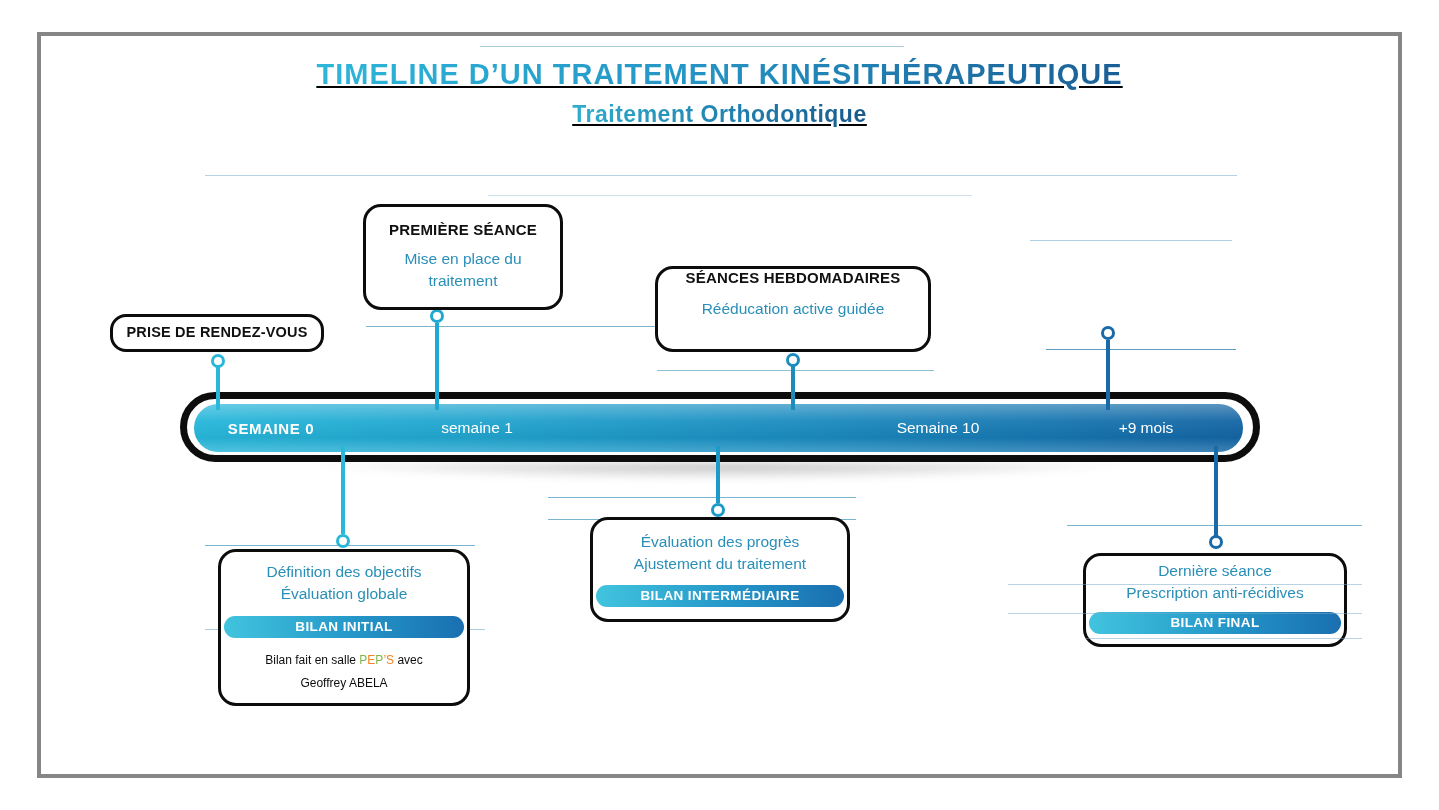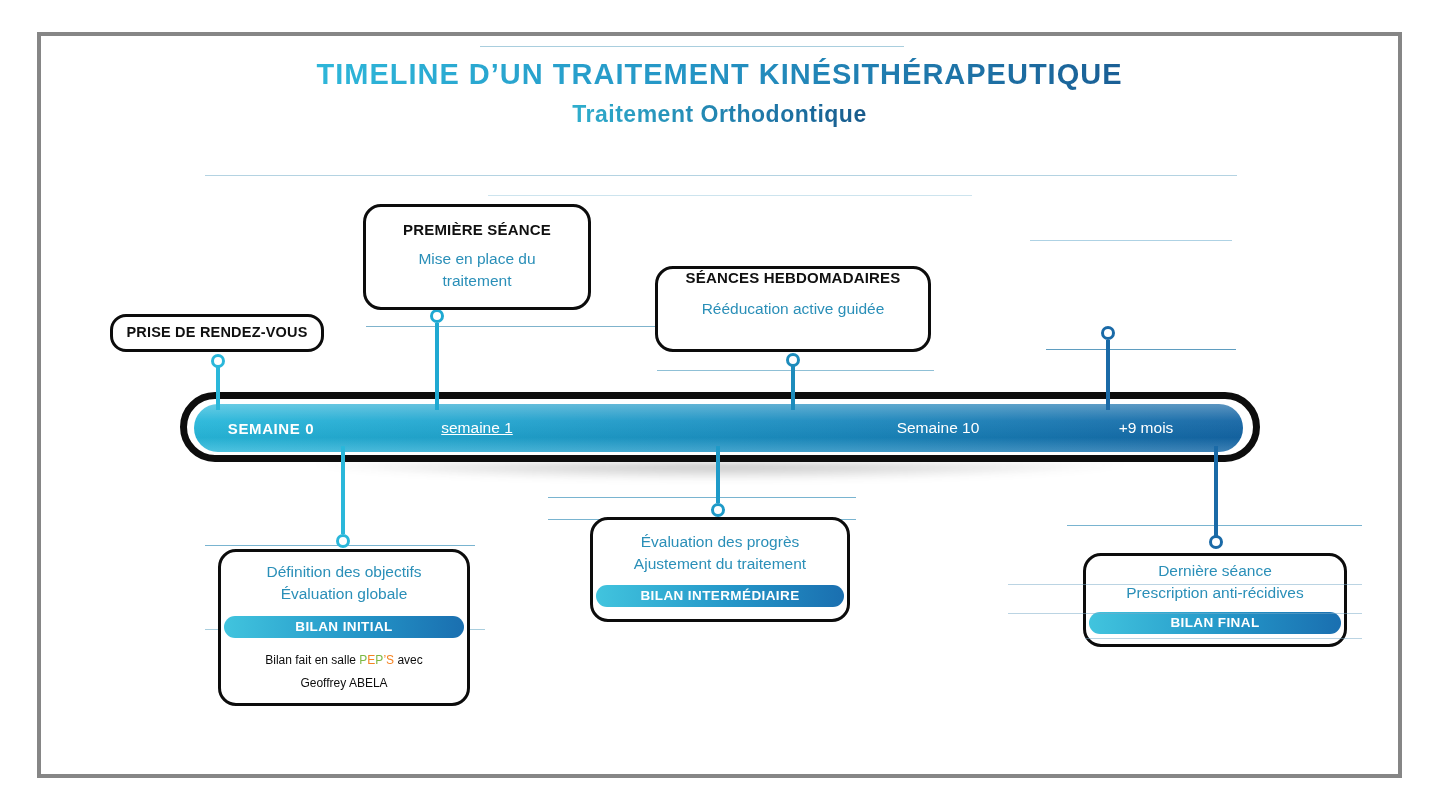--- a/index.html
+++ b/index.html
@@ -1,21 +1,21 @@
 <!DOCTYPE html>
 <html><head>
 <meta charset="utf-8">
 <style>
   html,body{margin:0;padding:0;background:#fff;}
   .stage{position:relative;width:1439px;height:810px;background:#ffffff;overflow:hidden;
          font-family:"Liberation Sans",sans-serif;}
   .frame{position:absolute;left:37px;top:32px;width:1365px;height:746px;
          border:4px solid #868686;box-sizing:border-box;}
   
-  .header{position:absolute;left:0;top:58px;width:1439px;text-align:center;}
+  .header{position:absolute;left:0;top:58px;width:1439px;text-align:center;text-decoration:underline;}
   .h-title{display:block;width:fit-content;margin:0 auto;font-size:29px;font-weight:800;letter-spacing:1px;
            background:linear-gradient(90deg,#2eb6d9 0%,#2596c6 45%,#1a5f95 100%);
            -webkit-background-clip:text;background-clip:text;color:transparent;}
   .h-sub{display:block;width:fit-content;margin:10px auto 0;font-size:23px;font-weight:800;letter-spacing:.5px;
          background:linear-gradient(90deg,#30aecd 0%,#1d74a5 70%,#17598a 100%);
          -webkit-background-clip:text;background-clip:text;color:transparent;}
   
   .dl{position:absolute;height:1px;z-index:1;}
   .dl.over{z-index:5;}
   
@@ -73,21 +73,21 @@
 
   <div class="header">
     <span class="h-title">TIMELINE D’UN TRAITEMENT KINÉSITHÉRAPEUTIQUE</span>
     <span class="h-sub">Traitement Orthodontique</span>
   </div>
 
   <div class="bar-shadow"></div>
   <div class="bar-outer"></div>
   <div class="bar-inner">
     <span class="bar-label strong" style="left:77px;">SEMAINE 0</span>
-    <span class="bar-label" style="left:283px;text-decoration:underline;">semaine 1</span>
+    <span class="bar-label" style="left:283px;">semaine 1</span>
     <span class="bar-label" style="left:744px;">Semaine 10</span>
     <span class="bar-label" style="left:952px;">+9 mois</span>
   </div>
 
   <span class="cdot dot-a" style="left:218px;top:361px;"></span>
   <div class="cline col-a" style="left:218px;top:367px;height:43px;"></div>
   <span class="cdot dot-b" style="left:437px;top:316px;"></span>
   <div class="cline col-b" style="left:437px;top:323px;height:87px;"></div>
   <span class="cdot dot-c" style="left:793px;top:360px;"></span>
   <div class="cline col-c" style="left:793px;top:366px;height:44px;"></div>
@@ -98,21 +98,21 @@
   <span class="cdot dot-a" style="left:343px;top:541px;"></span>
   <div class="cline col-e" style="left:718px;top:446px;height:57px;"></div>
   <span class="cdot dot-e" style="left:718px;top:510px;"></span>
   <div class="cline col-d" style="left:1216px;top:446px;height:90px;"></div>
   <span class="cdot dot-d" style="left:1216px;top:542px;"></span>
 
   <div class="callout" style="left:110px;top:314px;width:214px;height:38px;border-radius:16px;">
     <div class="ct" style="line-height:31px;font-size:14.5px;">PRISE DE RENDEZ-VOUS</div>
   </div>
 
-  <div class="callout" style="left:363px;top:204px;width:228px;height:106px;padding-top:14px;">
+  <div class="callout" style="left:363px;top:204px;width:200px;height:106px;padding-top:14px;">
     <div class="ct" style="margin-bottom:10px;">PREMIÈRE SÉANCE</div>
     <div class="cb" style="padding:0 18px;">Mise en place du traitement</div>
   </div>
 
   <div class="callout" style="left:655px;top:266px;width:276px;height:86px;">
     <div class="ct" style="margin-bottom:12px;">SÉANCES HEBDOMADAIRES</div>
     <div class="cb">Rééducation active guidée</div>
   </div>
 
 

